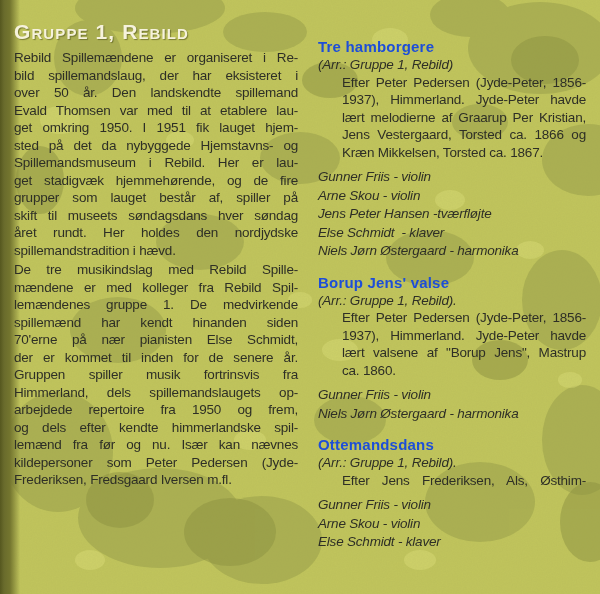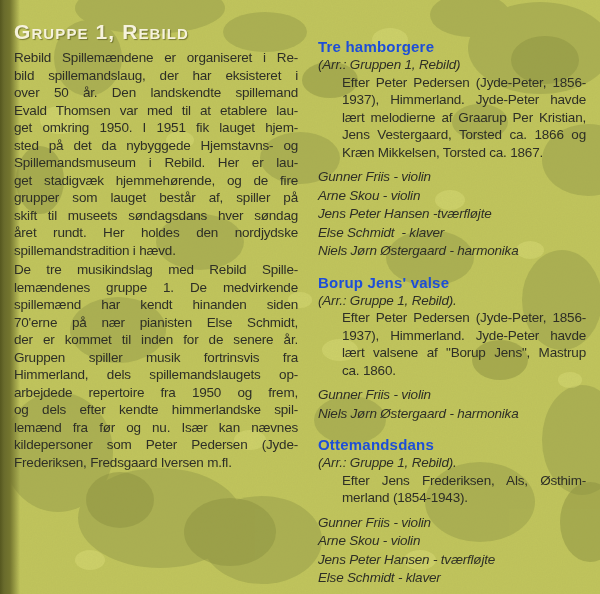--- a/index.html
+++ b/index.html
@@ -117,39 +117,40 @@
           <div class="tline just">sted på det da nybyggede Hjemstavns- og</div>
           <div class="tline just">Spillemandsmuseum i Rebild. Her er lau-</div>
           <div class="tline just">get stadigvæk hjemmehørende, og de fire</div>
           <div class="tline just">grupper som lauget består af, spiller på</div>
           <div class="tline just">skift til museets søndagsdans hver søndag</div>
           <div class="tline just">året rundt. Her holdes den nordjydske</div>
           <div class="tline">spillemandstradition i hævd.</div>
         </div>
       <div class="para p2">
           <div class="tline just">De tre musikindslag med Rebild Spille-</div>
+          <div class="tline just">mændene er med kolleger fra Rebild Spil-</div>
           <div class="tline just">lemændenes gruppe 1. De medvirkende</div>
           <div class="tline just">spillemænd har kendt hinanden siden</div>
           <div class="tline just">70'erne på nær pianisten Else Schmidt,</div>
           <div class="tline just">der er kommet til inden for de senere år.</div>
           <div class="tline just">Gruppen spiller musik fortrinsvis fra</div>
           <div class="tline just">Himmerland, dels spillemandslaugets op-</div>
           <div class="tline just">arbejdede repertoire fra 1950 og frem,</div>
           <div class="tline just">og dels efter kendte himmerlandske spil-</div>
           <div class="tline just">lemænd fra før og nu. Især kan nævnes</div>
           <div class="tline just">kildepersoner som Peter Pedersen (Jyde-</div>
           <div class="tline">Frederiksen, Fredsgaard Iversen m.fl.</div>
         </div>
     </div>
 
     <div class="right-col">
 
       <section class="track">
         <h2 class="track-title">Tre hamborgere</h2>
-        <div class="arr">(Arr.: Gruppen 1, Rebild)</div>
+        <div class="arr">(Arr.: Gruppe 1, Rebild)</div>
         <div class="desc">
             <div class="tline just">Efter Peter Pedersen (Jyde-Peter, 1856-</div>
             <div class="tline just">1937), Himmerland. Jyde-Peter havde</div>
             <div class="tline just">lært melodierne af Graarup Per Kristian,</div>
             <div class="tline just">Jens Vestergaard, Torsted ca. 1866 og</div>
             <div class="tline">Kræn Mikkelsen, Torsted ca. 1867.</div>
           </div>
         <div class="performers">
             <div class="tline">Gunner Friis - violin</div>
             <div class="tline">Arne Skou - violin</div>
@@ -172,25 +173,23 @@
             <div class="tline">Gunner Friis - violin</div>
             <div class="tline">Niels Jørn Østergaard - harmonika</div>
           </div>
       </section>
 
       <section class="track">
         <h2 class="track-title">Ottemandsdans</h2>
         <div class="arr">(Arr.: Gruppe 1, Rebild).</div>
         <div class="desc">
             <div class="tline just">Efter Jens Frederiksen, Als, Østhim-</div>
-            <div class="tline">merland (1854-1943).</div>
           </div>
         <div class="performers">
             <div class="tline">Gunner Friis - violin</div>
             <div class="tline">Arne Skou - violin</div>
-            <div class="tline">Jens Peter Hansen - tværfløjte</div>
             <div class="tline">Else Schmidt - klaver</div>
           </div>
       </section>
 
     </div>
   </div>
 </div>
 
 </body></html>

